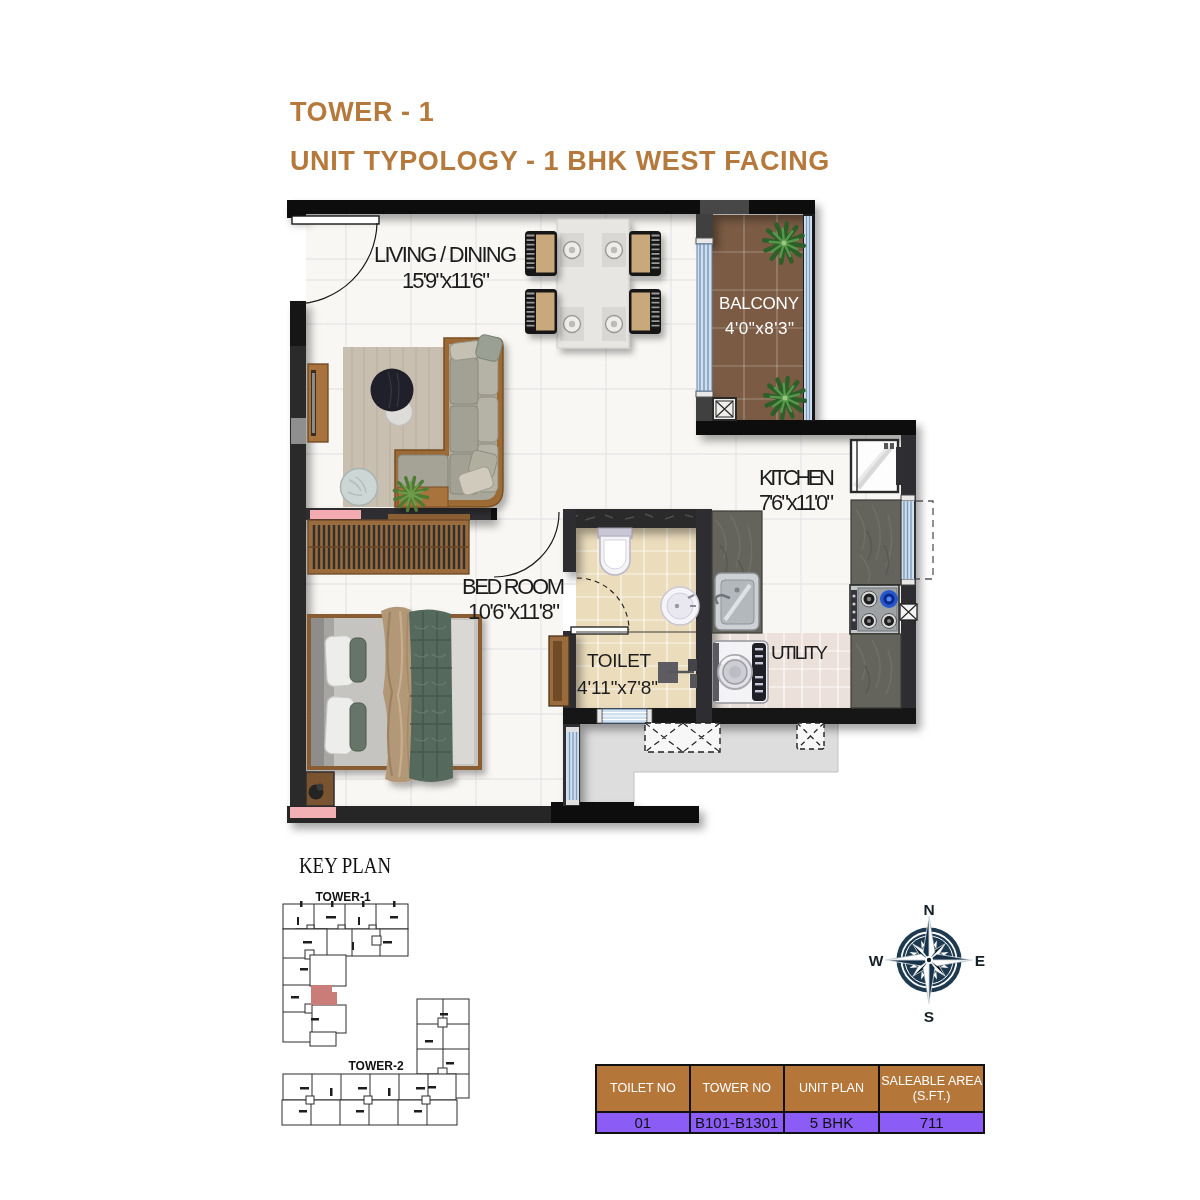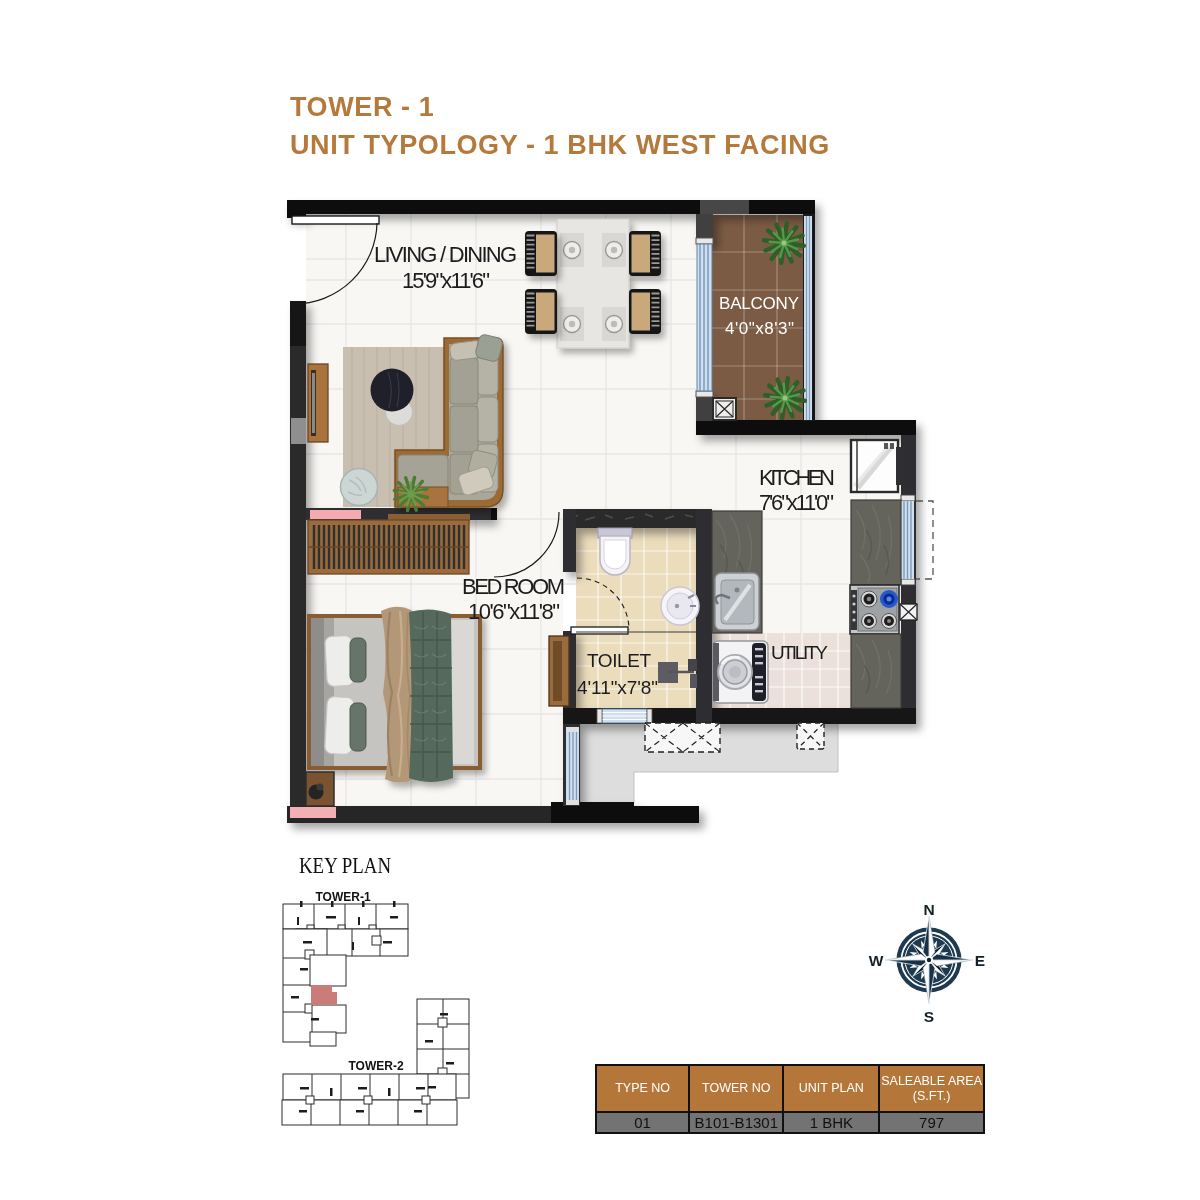--- a/index.html
+++ b/index.html
@@ -1,23 +1,23 @@
 <!DOCTYPE html>
 <html><head>
 <meta charset="utf-8">
 <style>
   html,body{margin:0;padding:0;background:#fff;}
   #page{position:relative;width:1200px;height:1200px;background:#ffffff;overflow:hidden;
         font-family:"Liberation Sans", sans-serif;}
   #title{position:absolute;left:290px;top:88px;color:#b5793c;font-weight:bold;
-         font-size:27px;line-height:38px;letter-spacing:0.6px;}
+         font-size:27px;line-height:49px;letter-spacing:0.6px;}
   #utable{position:absolute;left:595px;top:1064px;width:390px;border-collapse:collapse;}
   #utable td{border:2px solid #111;text-align:center;vertical-align:middle;}
   #utable .h{background:#b5763a;color:#fff;font-size:12.5px;height:43px;line-height:15px;white-space:nowrap;}
-  #utable .d{background:#737373;color:#111;font-size:15px;height:17px;}
+  #utable .d{background:#8b5cf6;color:#111;font-size:15px;height:17px;}
 </style>
 </head>
 <body>
 <div id="page">
 
   <div id="title">TOWER - 1<br>UNIT TYPOLOGY - 1 BHK WEST FACING</div>
   <svg id="plan" width="1200" height="1200" viewBox="0 0 1200 1200" style="position:absolute;left:0;top:0" xmlns="http://www.w3.org/2000/svg">
   <defs>
     <filter id="sh" x="-20%" y="-20%" width="140%" height="140%">
       <feDropShadow dx="5" dy="6" stdDeviation="4" flood-color="#000" flood-opacity="0.35"></feDropShadow>
@@ -559,26 +559,26 @@
       <text x="929" y="1022">S</text>
       <text x="980" y="966">E</text>
       <text x="876" y="966">W</text>
     </g>
   </g>
 </svg>
 
   <table id="utable">
     <tbody>
         <tr>
-          <td class="h" style="width:92px">TYPE NO</td>
+          <td class="h" style="width:92px">TOILET NO</td>
           <td class="h" style="width:92px">TOWER NO</td>
         <td class="h" style="width:94px">UNIT PLAN</td>
           <td class="h">SALEABLE AREA<br>(S.FT.)</td>
         </tr>
     <tr>
           <td class="d">01</td>
           <td class="d">B101-B1301</td>
-          <td class="d">1 BHK</td>
-          <td class="d">797</td>
+          <td class="d">5 BHK</td>
+          <td class="d">711</td>
         </tr>
   </tbody>
     </table>
 </div>
 
 </body></html>

